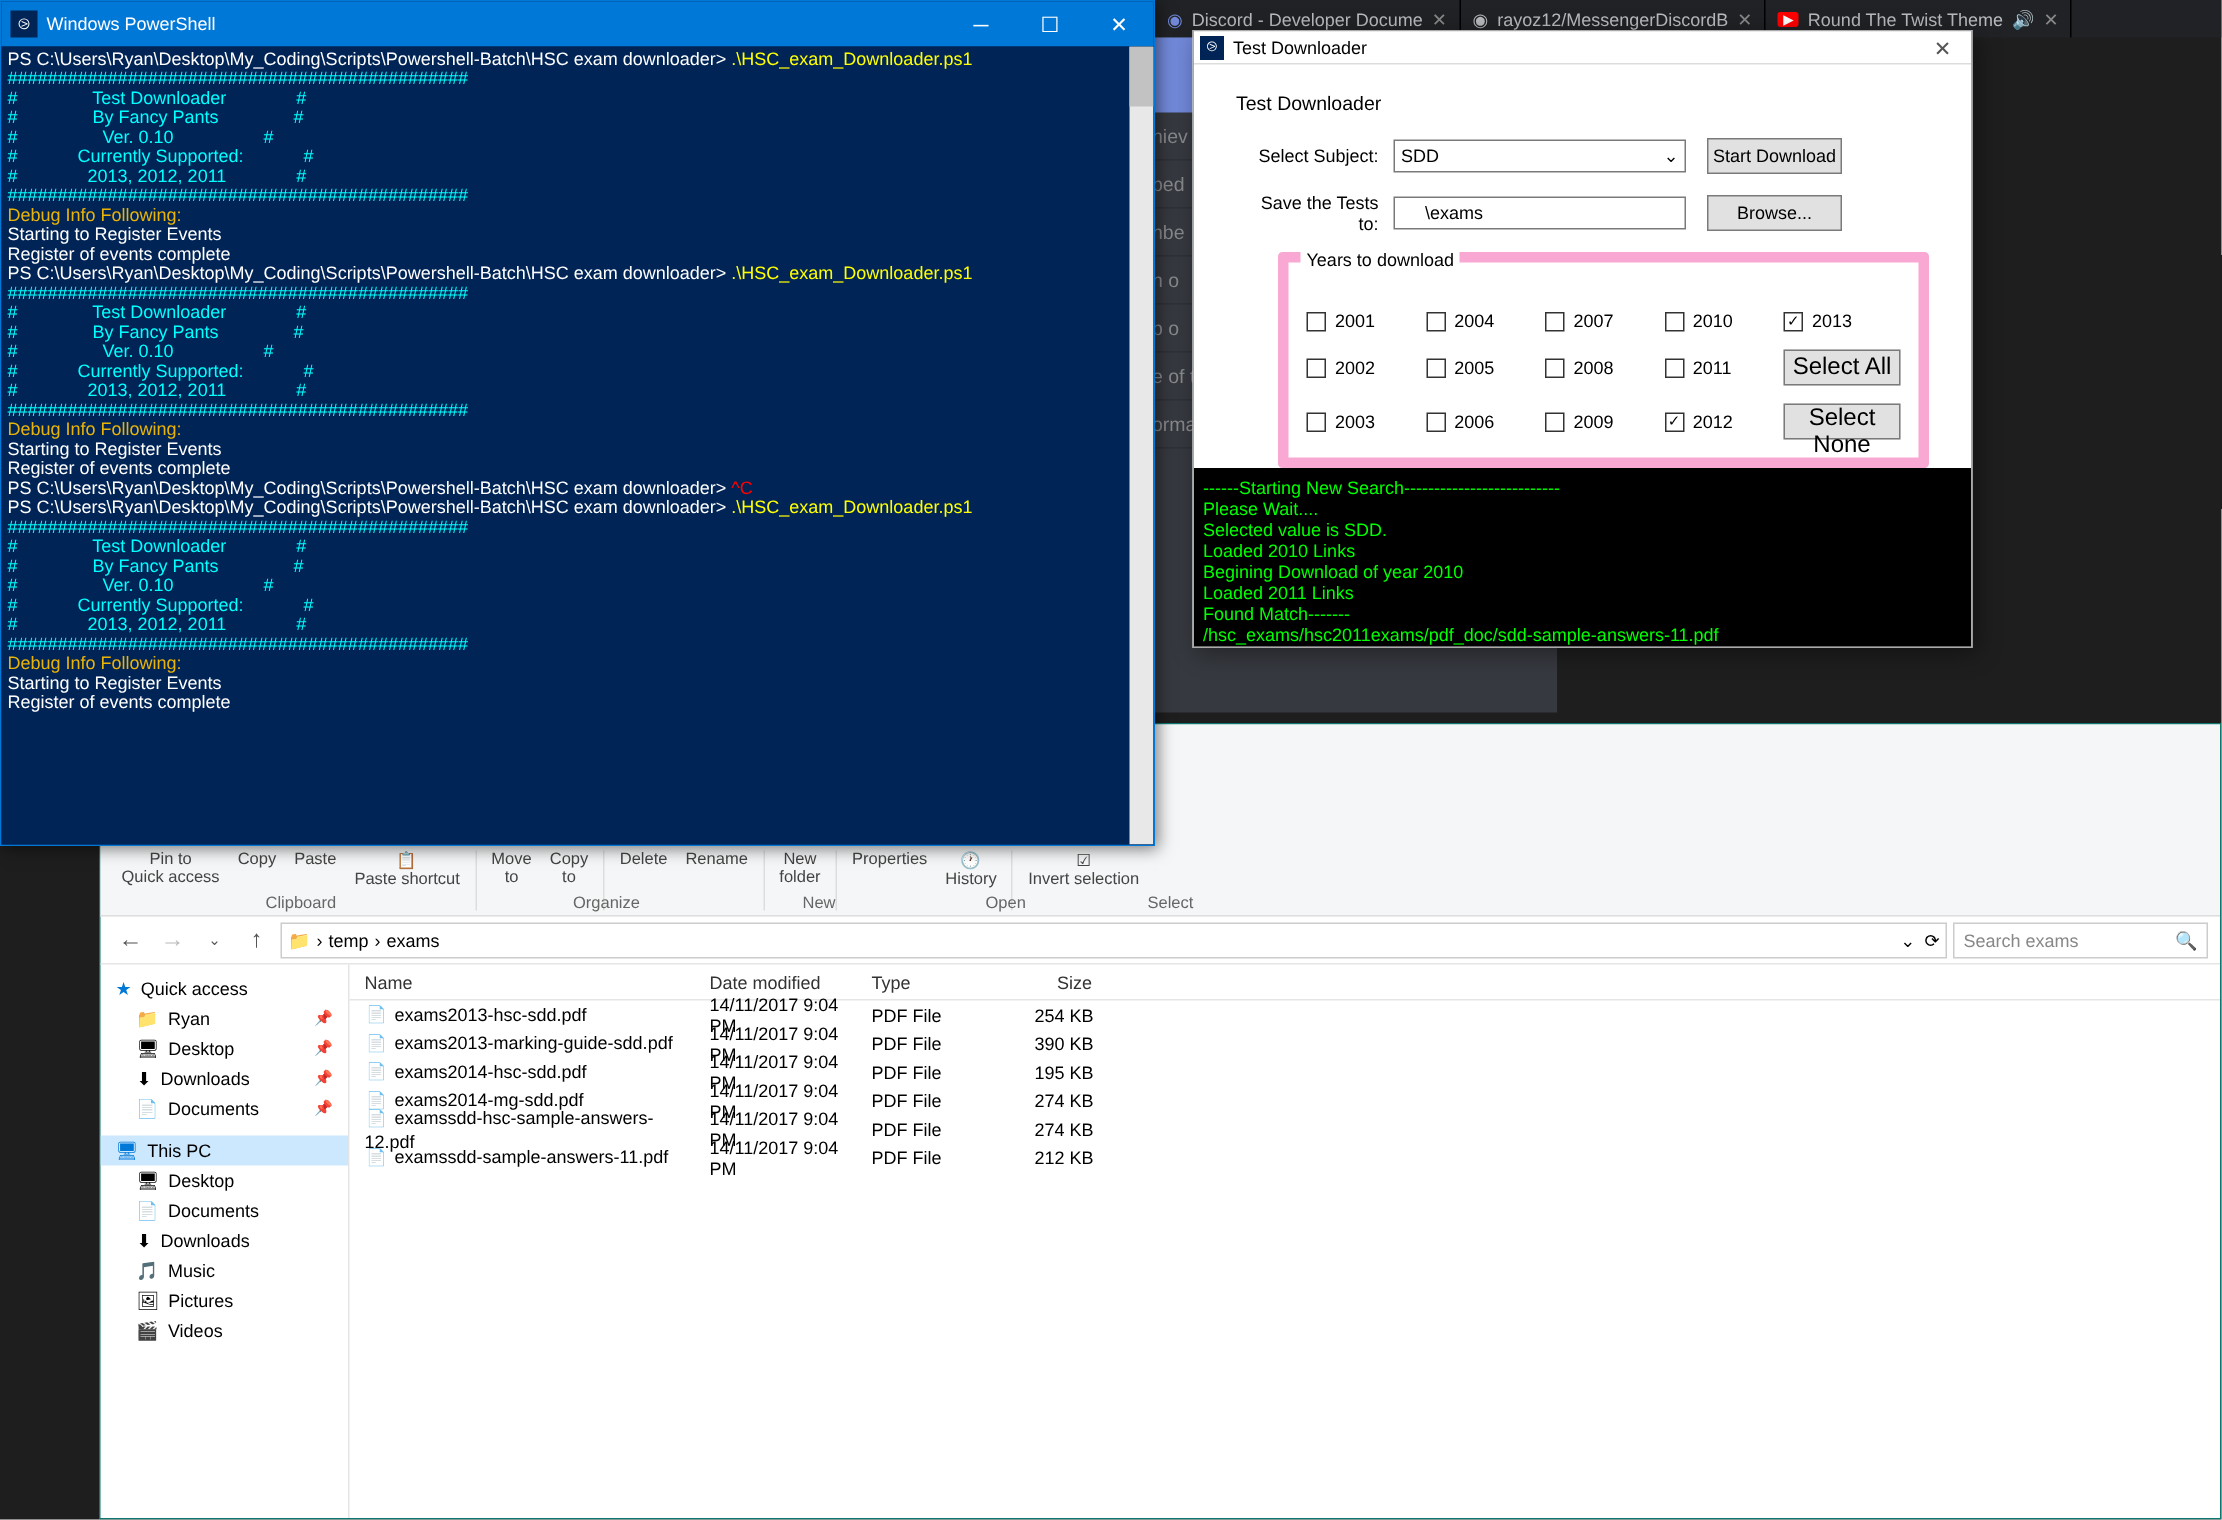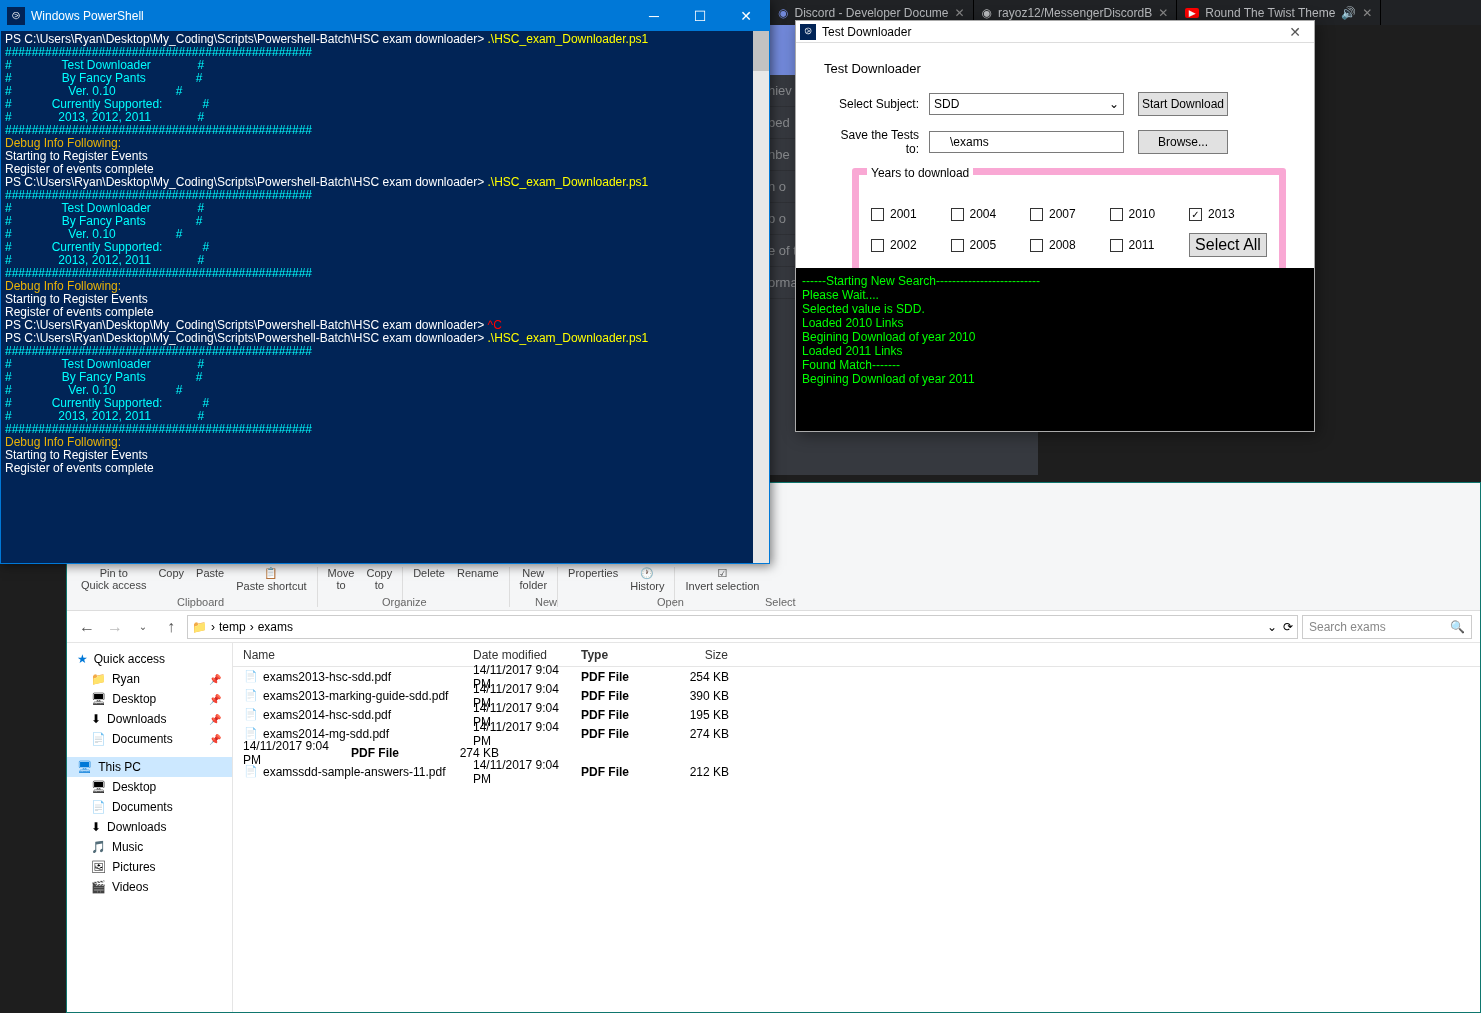--- a/index.html
+++ b/index.html
@@ -45,21 +45,21 @@
 .td-label { width: 95px; text-align: right; margin-right: 10px; font-size: 12px; }
 .td-select { flex: 1; max-width: 195px; height: 22px; border: 1px solid #7a7a7a; padding: 0 4px; font-size: 12px; display: flex; align-items: center; justify-content: space-between; background: #fff; }
 .td-input { flex: 1; max-width: 195px; height: 22px; border: 1px solid #7a7a7a; padding: 0 20px; font-size: 12px; }
 .td-button { width: 90px; height: 24px; border: 1px solid #7a7a7a; background: #e1e1e1; font-size: 12px; margin-left: 14px; }
 .td-years-group { border: 7px solid #f9a8d4; border-radius: 3px; padding: 32px 12px 12px 12px; position: relative; margin-top: 6px; margin-left: 28px; }
 .td-years-legend { position: absolute; top: -9px; left: 8px; background: #fff; padding: 0 4px; font-size: 12px; }
 .td-years-grid { display: grid; grid-template-columns: repeat(5, 1fr); gap: 12px 10px; align-items: center; }
 .td-check { display: flex; align-items: center; gap: 6px; font-size: 12px; }
 .td-checkbox { width: 13px; height: 13px; border: 1px solid #333; display: inline-flex; align-items: center; justify-content: center; font-size: 10px; background: #fff; }
 .td-sel-btn { width: 78px; height: 24px; border: 1px solid #7a7a7a; background: #e1e1e1; font-size: 16px; }
-.td-console { position: absolute; bottom: 0; left: 0; right: 0; height: 163px; background: #000; color: #0f0; font-family: Consolas, monospace; font-size: 12px; padding: 6px; line-height: 14px; overflow: hidden; }
+.td-console { position: absolute; bottom: 0; left: 0; right: 0; height: 119px; background: #000; color: #0f0; font-family: Consolas, monospace; font-size: 12px; padding: 6px; line-height: 14px; overflow: hidden; }
 
 
 .ex-window { position: absolute; top: 482px; left: 20px; right: 0; bottom: 0; background: #fff; border: 1px solid #0f766e; margin-left: 46px; }
 .ex-winbtns { position: absolute; top: 0; right: 0; display: flex; }
 .ex-winbtn { width: 46px; height: 28px; display: flex; align-items: center; justify-content: center; color: #000; font-size: 13px; }
 .ex-help { position: absolute; top: 30px; right: 8px; display: flex; gap: 4px; align-items: center; color: #0078d7; font-size: 13px; }
 .ex-ribbon { height: 128px; background: #f5f6f7; border-bottom: 1px solid #ddd; position: relative; padding-top: 84px; }
 .ex-ribbon-items { display: flex; align-items: flex-start; padding: 0 8px; font-size: 11px; color: #444; }
 .rib-item { display: flex; flex-direction: column; align-items: center; padding: 0 6px; text-align: center; }
 .rib-sep { width: 1px; height: 40px; background: #ddd; margin: 0 4px; }
@@ -71,21 +71,21 @@
 .ex-body { display: flex; height: calc(100% - 160px); }
 .ex-sidebar { width: 166px; border-right: 1px solid #e5e5e5; padding: 6px 0; font-size: 12px; overflow: hidden; }
 .ex-side-item { display: flex; align-items: center; padding: 3px 10px 3px 24px; gap: 6px; }
 .ex-side-header { display: flex; align-items: center; padding: 3px 10px; gap: 6px; font-size: 12px; }
 .ex-pin { margin-left: auto; color: #888; font-size: 10px; }
 .ex-files { flex: 1; }
 .ex-cols { display: flex; border-bottom: 1px solid #e5e5e5; font-size: 12px; color: #333; height: 24px; align-items: center; }
 .ex-col { padding: 0 10px; border-right: 1px solid transparent; }
 .col-name { width: 230px; }
 .col-date { width: 108px; }
-.col-type { width: 106px; font-weight: bold; }
+.col-type { width: 106px; }
 .col-size { width: 62px; text-align: right; }
 .ex-row { display: flex; font-size: 12px; height: 19px; align-items: center; }
 .ex-cell { padding: 0 10px; }
 .file-icon { width: 16px; height: 16px; display: inline-flex; align-items: center; justify-content: center; margin-right: 4px; font-size: 11px; }
 .folder-icon { color: #ffb900; }
 .star-icon { color: #0078d7; }
 .pc-icon { color: #0078d7; }
 </style>
 </head>
 <body>
@@ -292,20 +292,21 @@
             <div class="ex-cell col-type">PDF File</div>
             <div class="ex-cell col-size">195 KB</div>
           </div>
           <div class="ex-row">
             <div class="ex-cell col-name"><span class="file-icon">📄</span>exams2014-mg-sdd.pdf</div>
             <div class="ex-cell col-date">14/11/2017 9:04 PM</div>
             <div class="ex-cell col-type">PDF File</div>
             <div class="ex-cell col-size">274 KB</div>
           </div>
           <div class="ex-row">
+            <div class="ex-cell col-name"><span class="file-icon">📄</span>examssdd-hsc-sample-answers-12.pdf</div>
             <div class="ex-cell col-date">14/11/2017 9:04 PM</div>
             <div class="ex-cell col-type">PDF File</div>
             <div class="ex-cell col-size">274 KB</div>
           </div>
           <div class="ex-row">
             <div class="ex-cell col-name"><span class="file-icon">📄</span>examssdd-sample-answers-11.pdf</div>
             <div class="ex-cell col-date">14/11/2017 9:04 PM</div>
             <div class="ex-cell col-type">PDF File</div>
             <div class="ex-cell col-size">212 KB</div>
           </div>
@@ -414,15 +415,16 @@
     </div>
   </div>
   <div class="td-console" id="td-console">
       <div>------Starting New Search--------------------------</div>
       <div>Please Wait....</div>
       <div>Selected value is SDD.</div>
       <div>Loaded 2010 Links</div>
       <div>Begining Download of year 2010</div>
       <div>Loaded 2011 Links</div>
       <div>Found Match-------</div>
+      <div>/hsc_exams/hsc2011exams/pdf_doc/sdd-sample-answers-11.pdf</div>
       <div>Begining Download of year 2011</div>
     </div>
 </div>
 
 </body></html>

